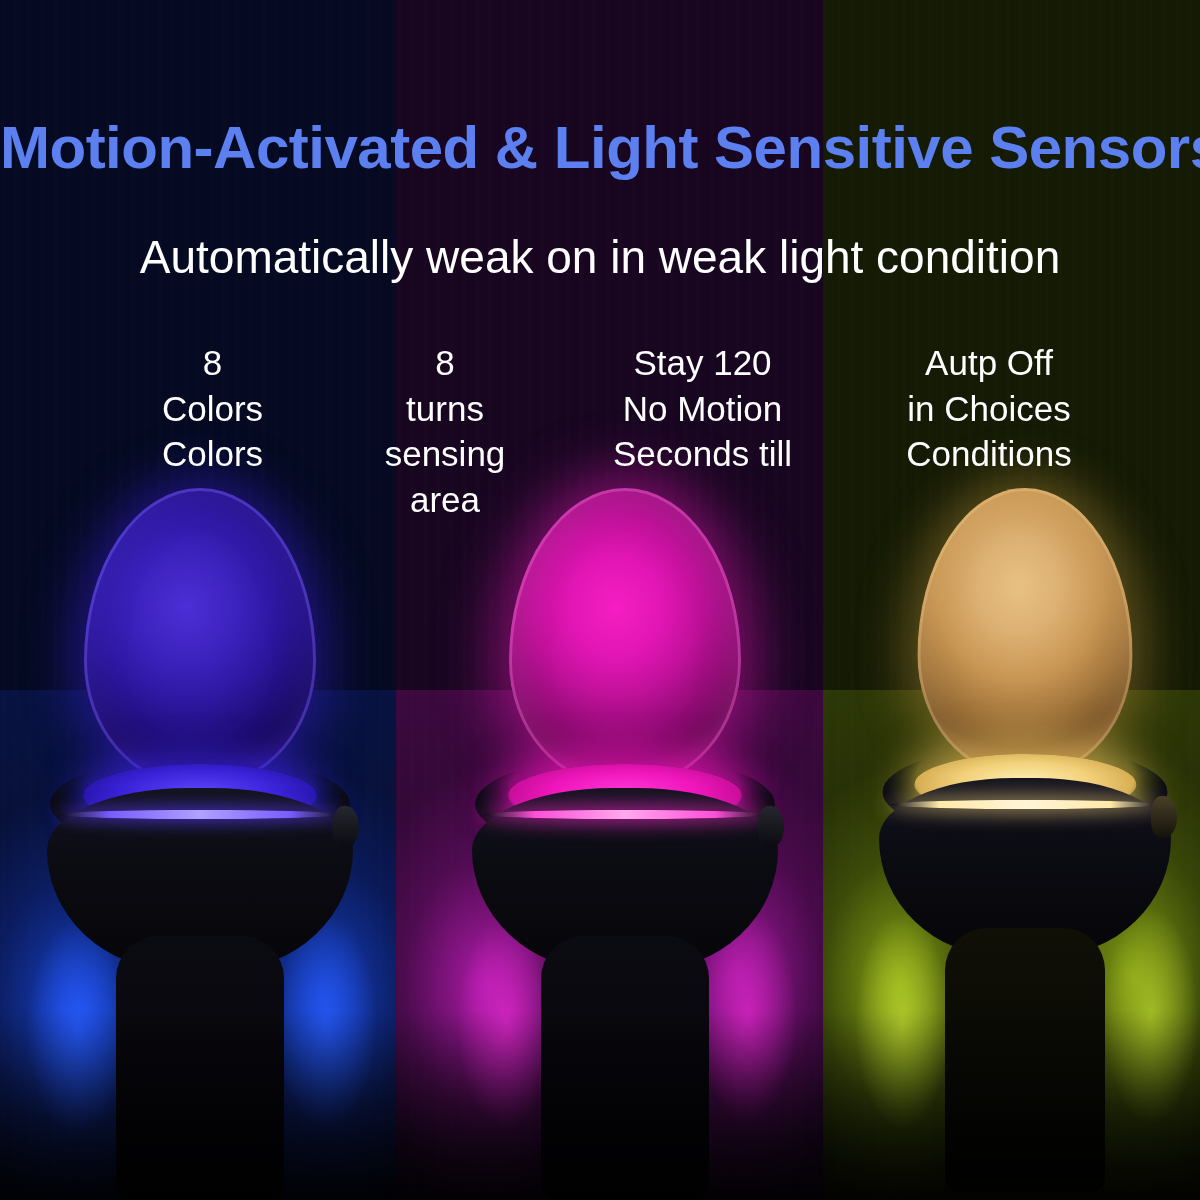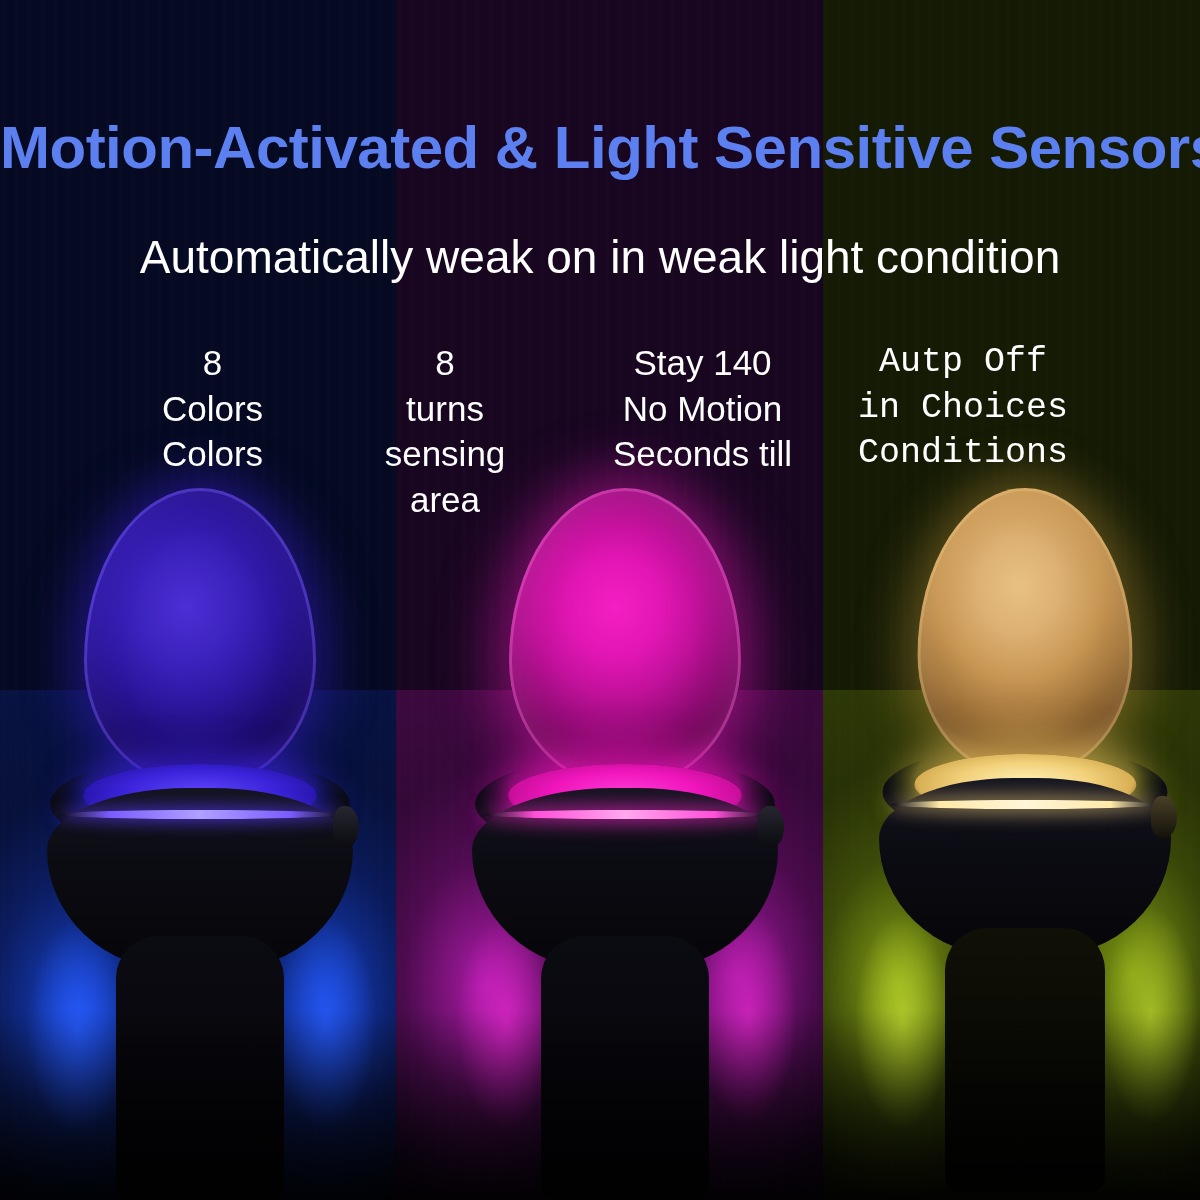--- a/index.html
+++ b/index.html
@@ -118,21 +118,21 @@
     color: #ffffff;
     font-size: 35px;
     font-weight: 300;
     line-height: 1.30;
     white-space: nowrap;
   }
   .feature .ln { display: block; }
   .feature-0 { left: 95px;  width: 235px; }
   .feature-1 { left: 330px; width: 230px; }
   .feature-2 { left: 560px; width: 285px; }
-  .feature-3 { left: 818px; width: 290px; font-family: Liberation Mono, monospace; }
+  .feature-3 { left: 844px; width: 290px; }
 
   
   .toilet {
     position: absolute;
     z-index: 4;
   }
   .toilet-0 { left: 15px;  top: 488px; width: 370px; height: 712px; }
   .toilet-1 { left: 440px; top: 488px; width: 370px; height: 712px; }
   .toilet-2 { left: 855px; top: 488px; width: 340px; height: 712px; }
 
@@ -406,21 +406,21 @@
       <span class="ln">Colors</span>
       <span class="ln">Colors</span>
     </div>
     <div class="feature feature-1">
       <span class="ln">8</span>
       <span class="ln">turns</span>
       <span class="ln">sensing</span>
       <span class="ln">area</span>
     </div>
     <div class="feature feature-2">
-      <span class="ln">Stay 140</span>
+      <span class="ln">Stay 120</span>
       <span class="ln">No Motion</span>
       <span class="ln">Seconds till</span>
     </div>
     <div class="feature feature-3">
       <span class="ln">Autp Off</span>
       <span class="ln">in Choices</span>
       <span class="ln">Conditions</span>
     </div>
   </div>
 

